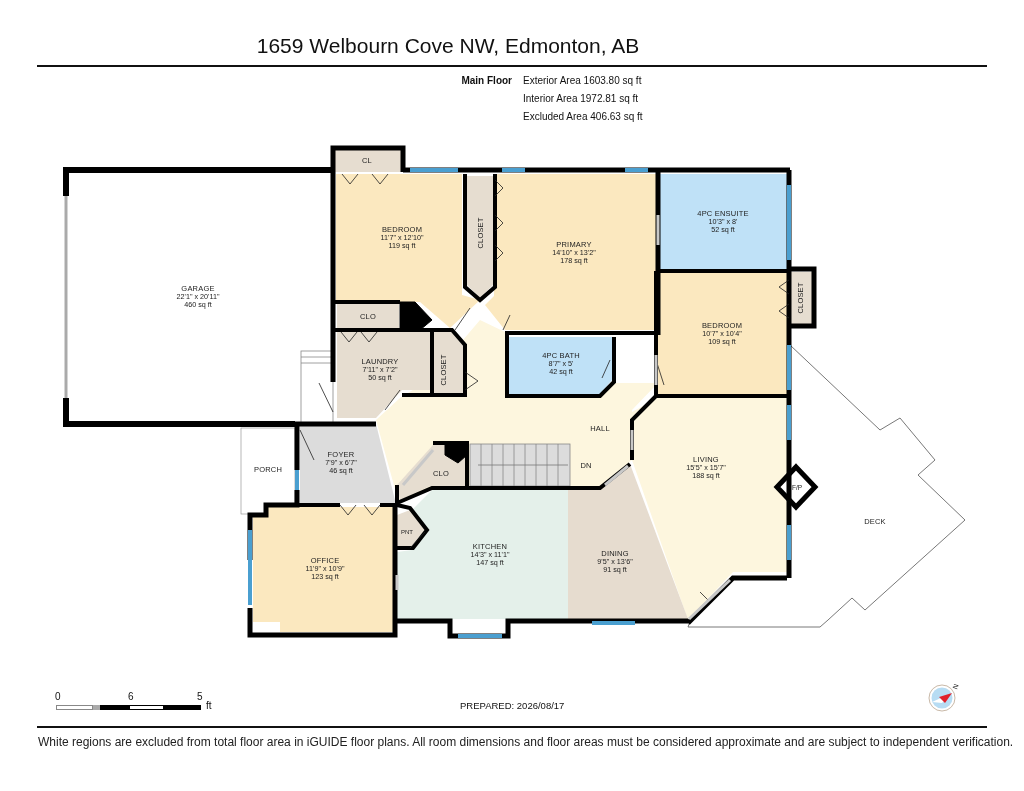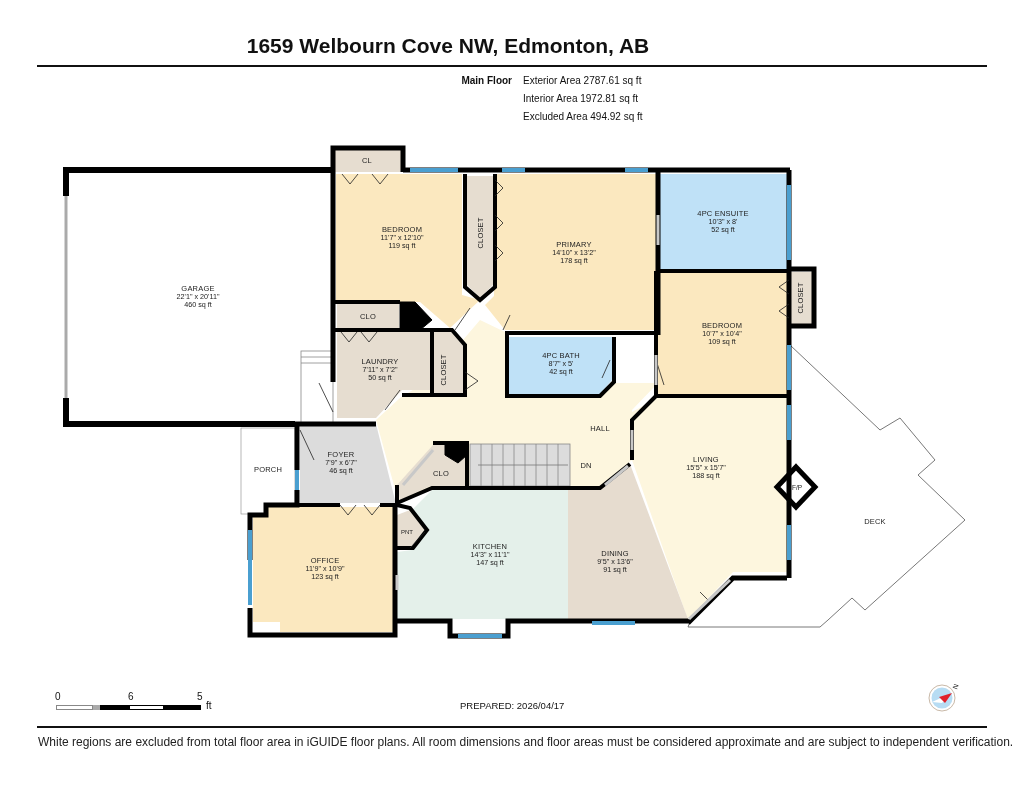--- a/index.html
+++ b/index.html
@@ -1,17 +1,17 @@
 <!DOCTYPE html>
 <html><head>
 <meta charset="utf-8">
 <style>
   html, body { margin:0; padding:0; background:#ffffff; }
   body { width:1024px; height:791px; position:relative; overflow:hidden; font-family:"Liberation Sans", sans-serif; color:#111; }
-  .title { position:absolute; left:0; top:34px; width:896px; text-align:center; font-weight:bold; font-size:21px; }
+  .title { position:absolute; left:0; top:34px; width:896px; text-align:center; font-weight:normal; font-size:21px; }
   .rule { position:absolute; left:37px; width:950px; background:#111; }
   .rule.top { top:65px; height:2px; }
   .rule.bottom { top:726px; height:2px; }
   .areas { position:absolute; top:72px; left:460px; font-size:10px; line-height:18px; }
   .areas .floor-label { position:absolute; left:0; top:0; width:52px; text-align:right; font-weight:bold; }
   .areas .rows { position:absolute; left:63px; top:0; white-space:nowrap; }
   svg.plan { position:absolute; left:0; top:0; }
   .room-label { font-family:"Liberation Sans", sans-serif; font-size:7.2px; fill:#222; text-anchor:middle; }
   .room-name { font-size:7.5px; letter-spacing:0.2px; }
   .scale { position:absolute; left:55px; top:691px; font-size:10px; }
@@ -23,23 +23,23 @@
 </style>
 </head>
 <body>
 
 <div class="title">1659 Welbourn Cove NW, Edmonton, AB</div>
 <div class="rule top"></div>
 
 <div class="areas">
   <div class="floor-label">Main Floor</div>
   <div class="rows">
-    <div>Exterior Area 2787.61 sq ft</div>
+    <div>Exterior Area 1603.80 sq ft</div>
     <div>Interior Area 1972.81 sq ft</div>
-    <div>Excluded Area 494.92 sq ft</div>
+    <div>Excluded Area 406.63 sq ft</div>
   </div>
 </div>
 
 <svg class="plan" width="1024" height="791" viewBox="0 0 1024 791">
 
   <polygon points="790,345 880,430 900,418 935,460 918,475 965,520 865,610 852,598 828,620 820,627 688,627" fill="#ffffff" stroke="#555" stroke-width="0.8"></polygon>
 
   <rect x="65" y="171" width="267" height="252" fill="#ffffff"></rect>
 
   <g stroke="#888" stroke-width="0.8" fill="none">
@@ -287,21 +287,21 @@
   <span class="n" style="left:73px">6</span>
   <span class="n" style="left:142px">5</span>
   <div class="bar" style="left:1px;width:37px;border:1px solid #888;background:#fff;box-sizing:border-box;"></div>
   <div class="bar" style="left:38px;width:7px;background:#aaa;"></div>
   <div class="bar" style="left:45px;width:29px;background:#000;"></div>
   <div class="bar" style="left:74px;width:35px;border:1px solid #000;background:#fff;box-sizing:border-box;"></div>
   <div class="bar" style="left:109px;width:37px;background:#000;"></div>
   <span class="n" style="left:151px;top:9px">ft</span>
 </div>
 
-<div class="prepared">PREPARED: 2026/04/17</div>
+<div class="prepared">PREPARED: 2026/08/17</div>
 
 <svg class="compass" viewBox="0 0 32 32">
   <circle cx="14" cy="16" r="13" fill="#fff" stroke="#c9b9a8" stroke-width="1"></circle>
   <circle cx="14" cy="16" r="10.5" fill="#b7dcf3"></circle>
   <polygon points="4,20 24,11 14,21" fill="#fff"></polygon>
   <polygon points="11,15 24,11 17,21" fill="#e0202a"></polygon>
   <text x="27" y="9" font-size="7" font-family="Liberation Sans, sans-serif" fill="#222" transform="rotate(-70 27 7)">N</text>
 </svg>
 
 <div class="rule bottom"></div>

